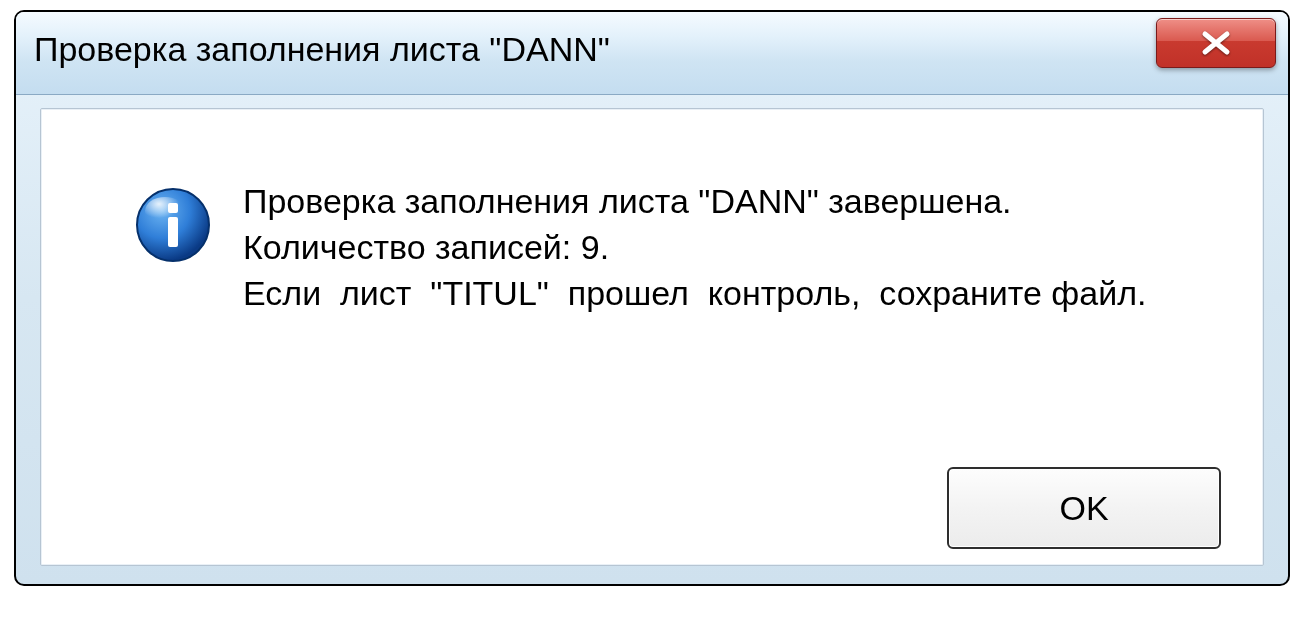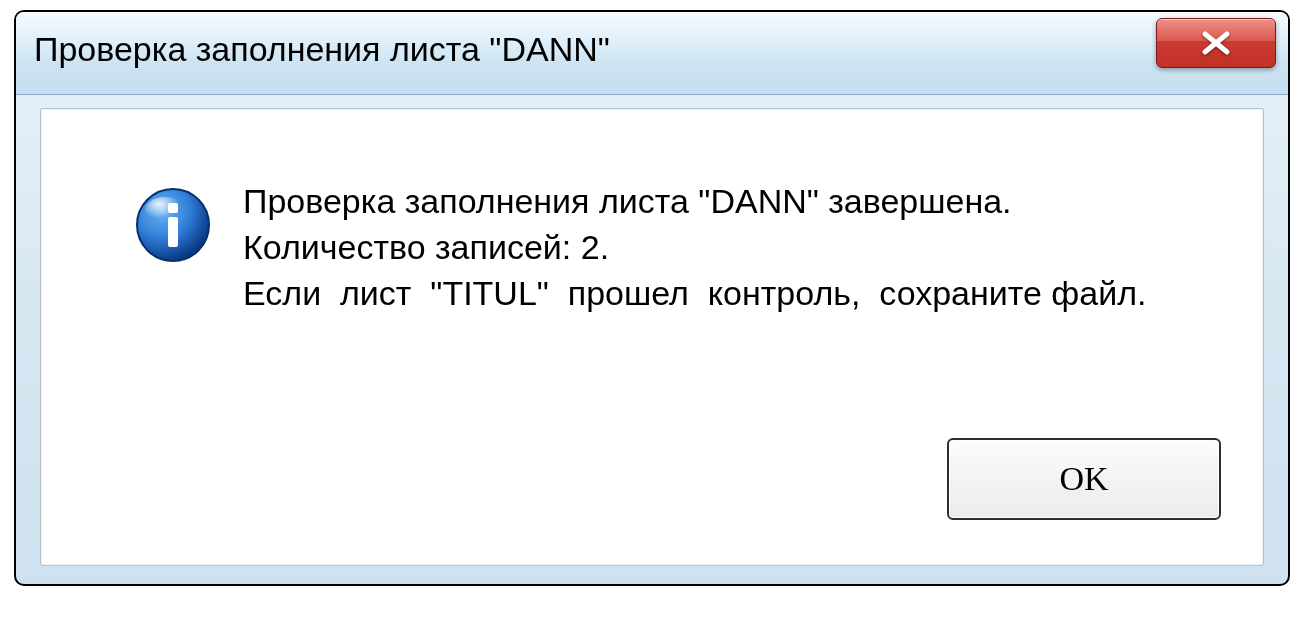--- a/index.html
+++ b/index.html
@@ -104,33 +104,32 @@
     line-height: 1.35;
     color: #000;
   }
   .msg-text div {
     white-space: pre;
   }
 
   .ok-btn {
     position: absolute;
     right: 42px;
-    bottom: 45px;
+    bottom: 16px;
     width: 270px;
     height: 78px;
     background: linear-gradient(to bottom, #fdfdfd 0%, #f3f3f3 50%, #ececec 100%);
     border: 2px solid #2e2e2e;
     border-radius: 6px;
     font-size: 34px;
     color: #000;
     display: flex;
     align-items: center;
     justify-content: center;
     box-shadow: inset 0 0 0 1px #fff;
-    font-family: Liberation Serif, serif;
   }
 </style>
 </head>
 <body>
 
 <div class="dialog-wrap">
 
   <div class="titlebar">
     <div class="titlebar-text">Проверка заполнения листа "DANN"</div>
 
@@ -162,21 +161,21 @@
           </defs>
           <circle cx="40" cy="40" r="36" fill="url(#ig)" stroke="#05306b" stroke-width="2"></circle>
           <ellipse cx="32" cy="26" rx="20" ry="14" fill="url(#ih)"></ellipse>
           <rect x="35" y="18" width="10" height="10" rx="2" fill="#ffffff"></rect>
           <rect x="35" y="32" width="10" height="30" rx="2" fill="#ffffff"></rect>
         </svg>
       </div>
 
       <div class="msg-text">
         <div>Проверка заполнения листа "DANN" завершена.</div>
-        <div>Количество записей: 2.</div>
+        <div>Количество записей: 9.</div>
         <div>Если  лист  "TITUL"  прошел  контроль,  сохраните файл.</div>
       </div>
 
     </div>
 
     <div class="ok-btn">
       <span>OK</span>
     </div>
 
   </div>

